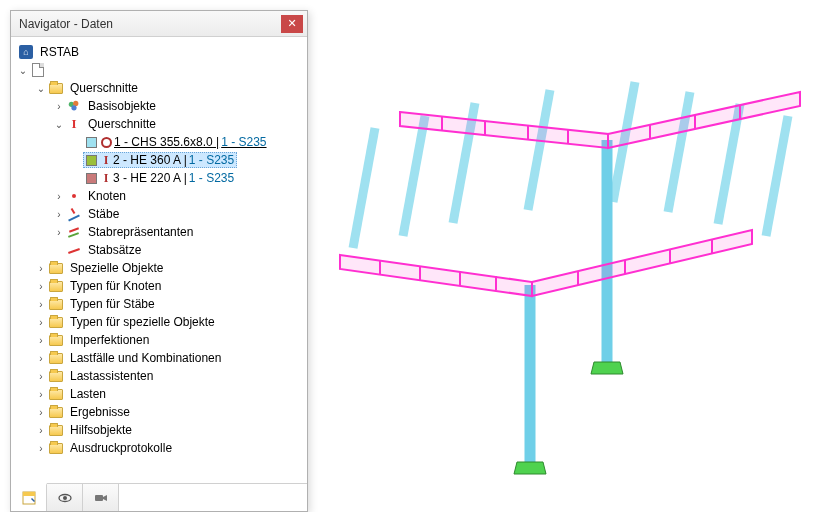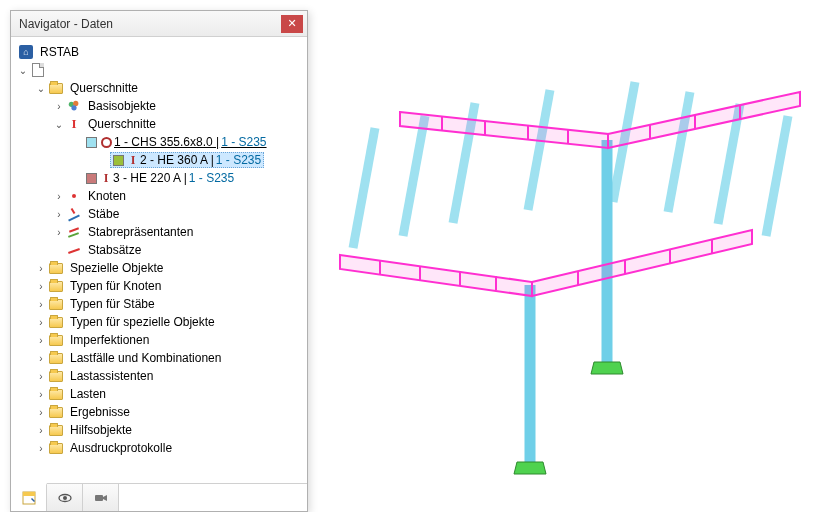--- a/index.html
+++ b/index.html
@@ -113,21 +113,21 @@
     <div id="section-children">
         <div class="tree-row" style="padding-left: 66px;">
           <span class="seclabel" style="display: inline-flex; align-items: center; gap: 2px; text-decoration: underline;">
             <span class="swatch" style="background: rgb(159, 225, 240);"></span>
             <span class="osec"></span>
             <span> 1 - CHS 355.6x8.0 | </span>
             <span class="link">1 - S235</span>
           </span>
         </div>
         <div class="tree-row selected" style="padding-left: 66px;">
-          <span class="label" style="display: inline-flex; align-items: center; gap: 2px; margin-left: 27px;">
+          <span class="label" style="display: inline-flex; align-items: center; gap: 2px;">
             <span class="swatch" style="background: rgb(155, 191, 58);"></span>
             <span class="isec"></span>
             <span> 2 - HE 360 A | </span>
             <span class="link">1 - S235</span>
           </span>
         </div>
         <div class="tree-row" style="padding-left: 66px;">
           <span class="seclabel" style="display: inline-flex; align-items: center; gap: 2px; text-align: center;">
             <span class="swatch" style="background: rgb(201, 122, 122);"></span>
             <span class="isec"></span>

